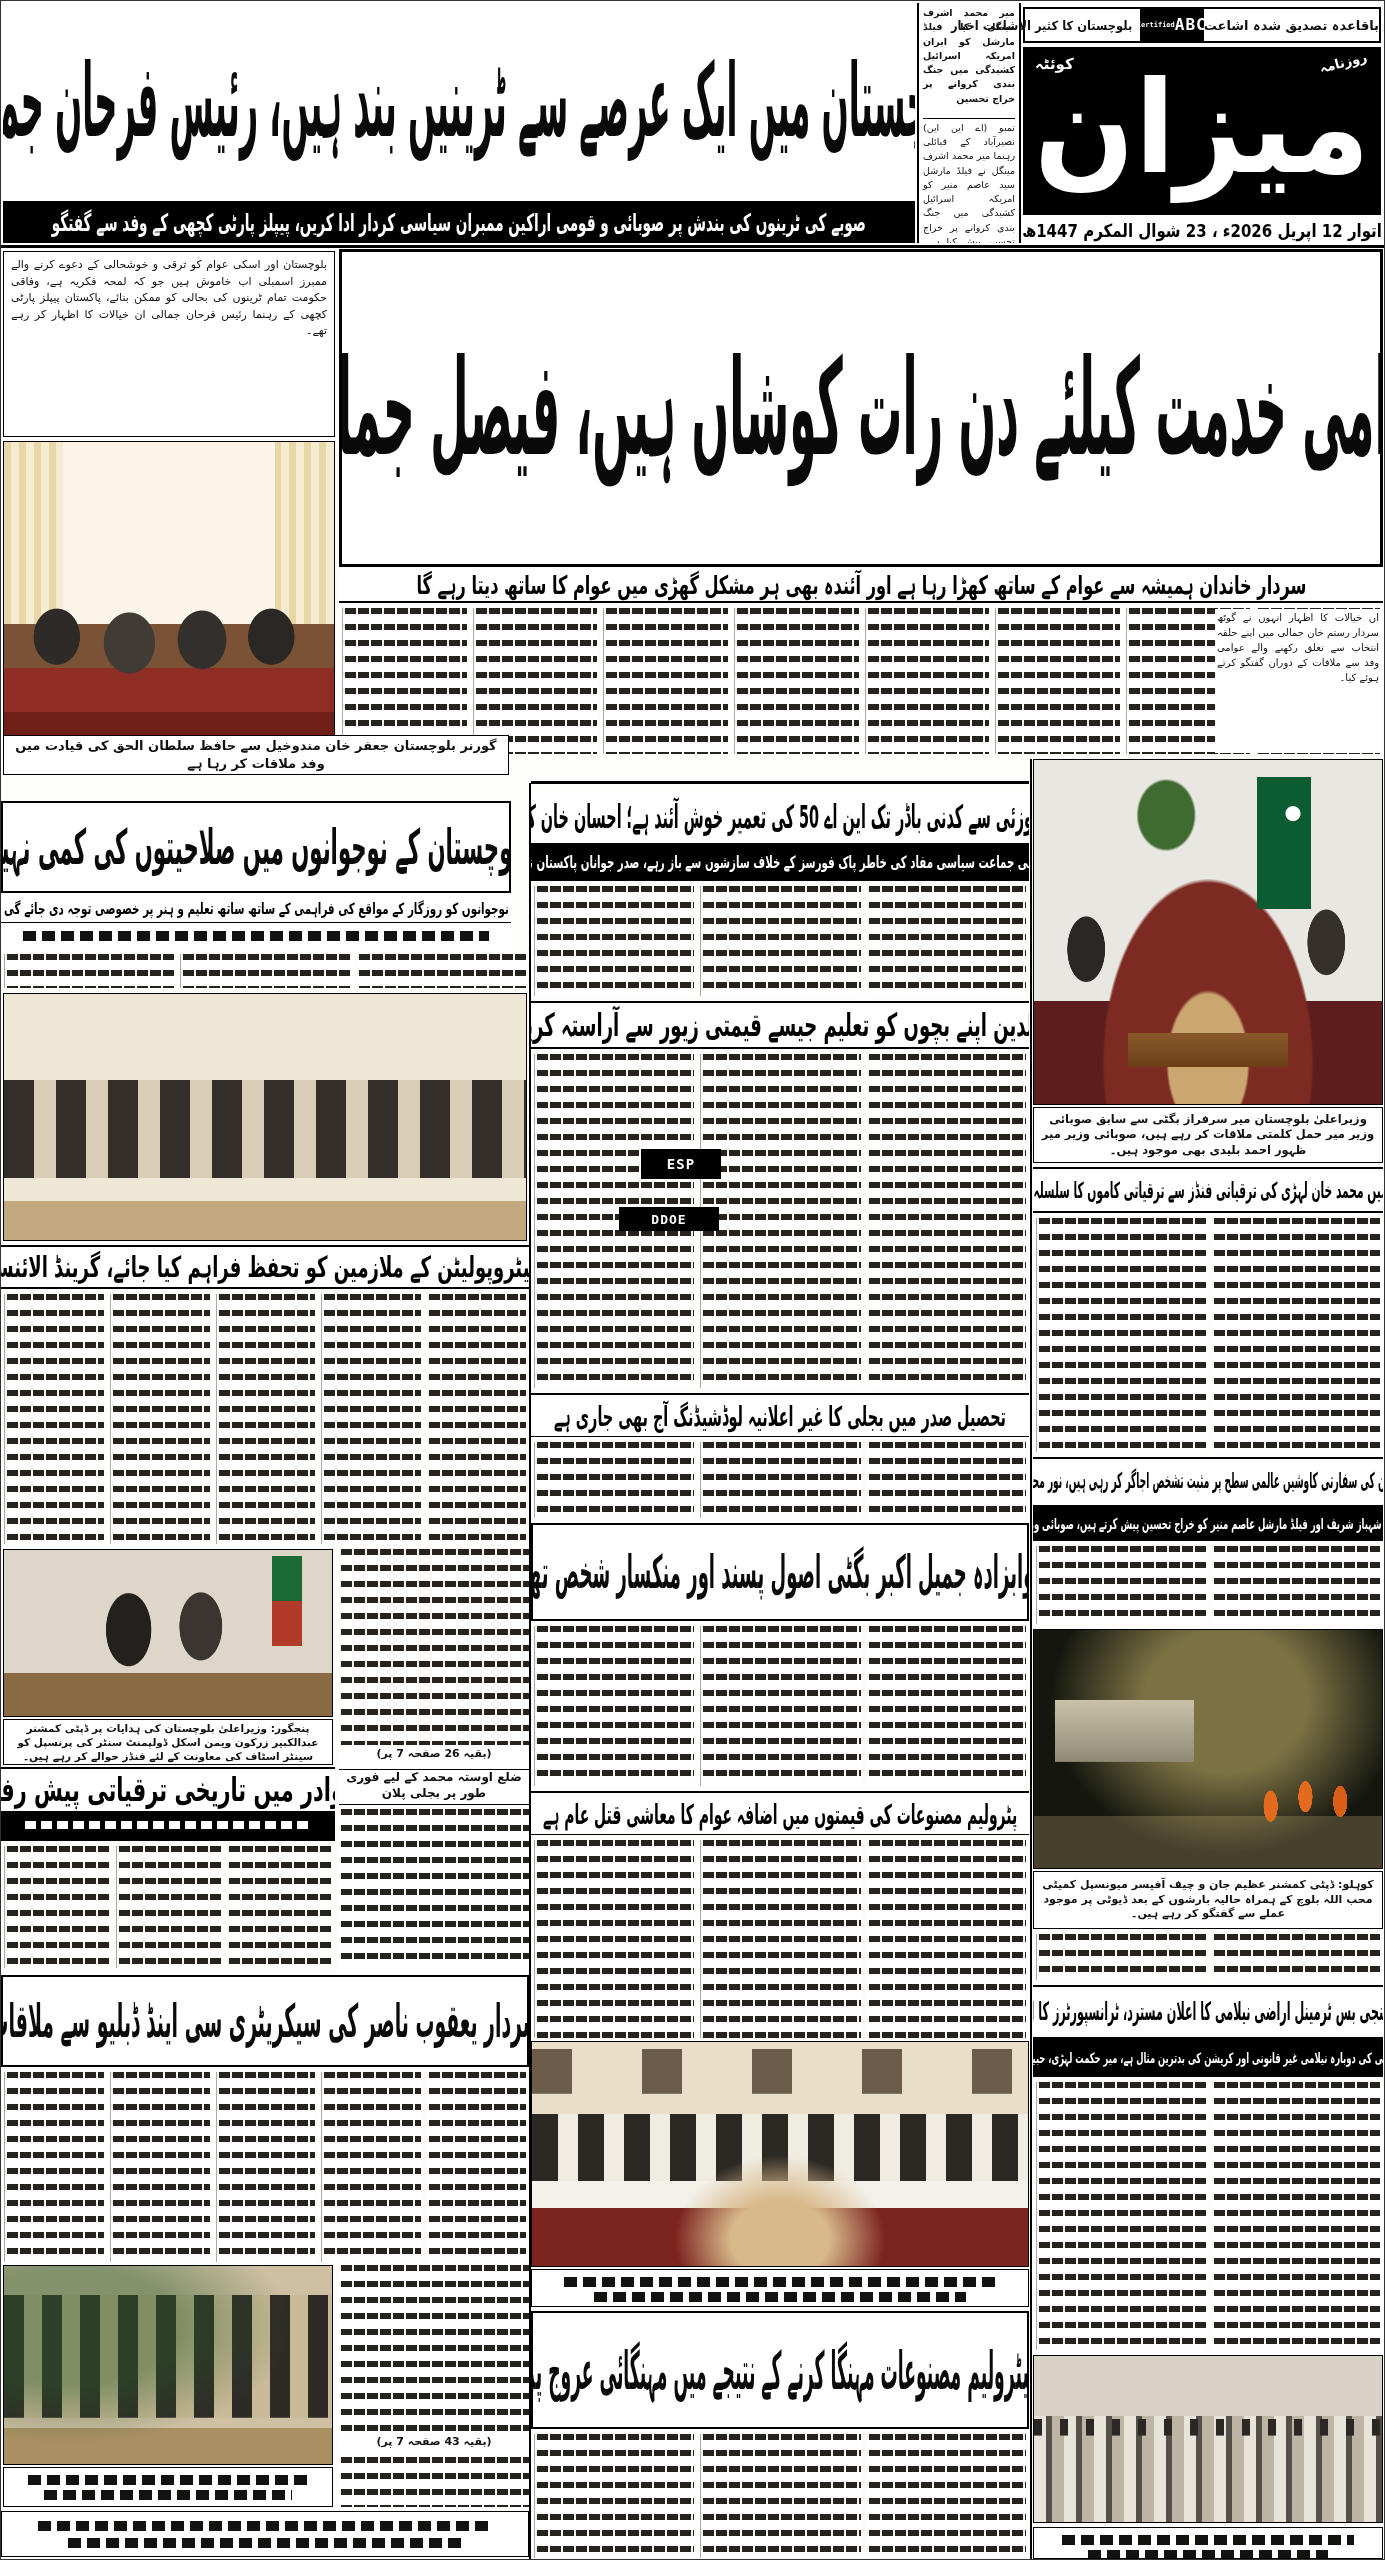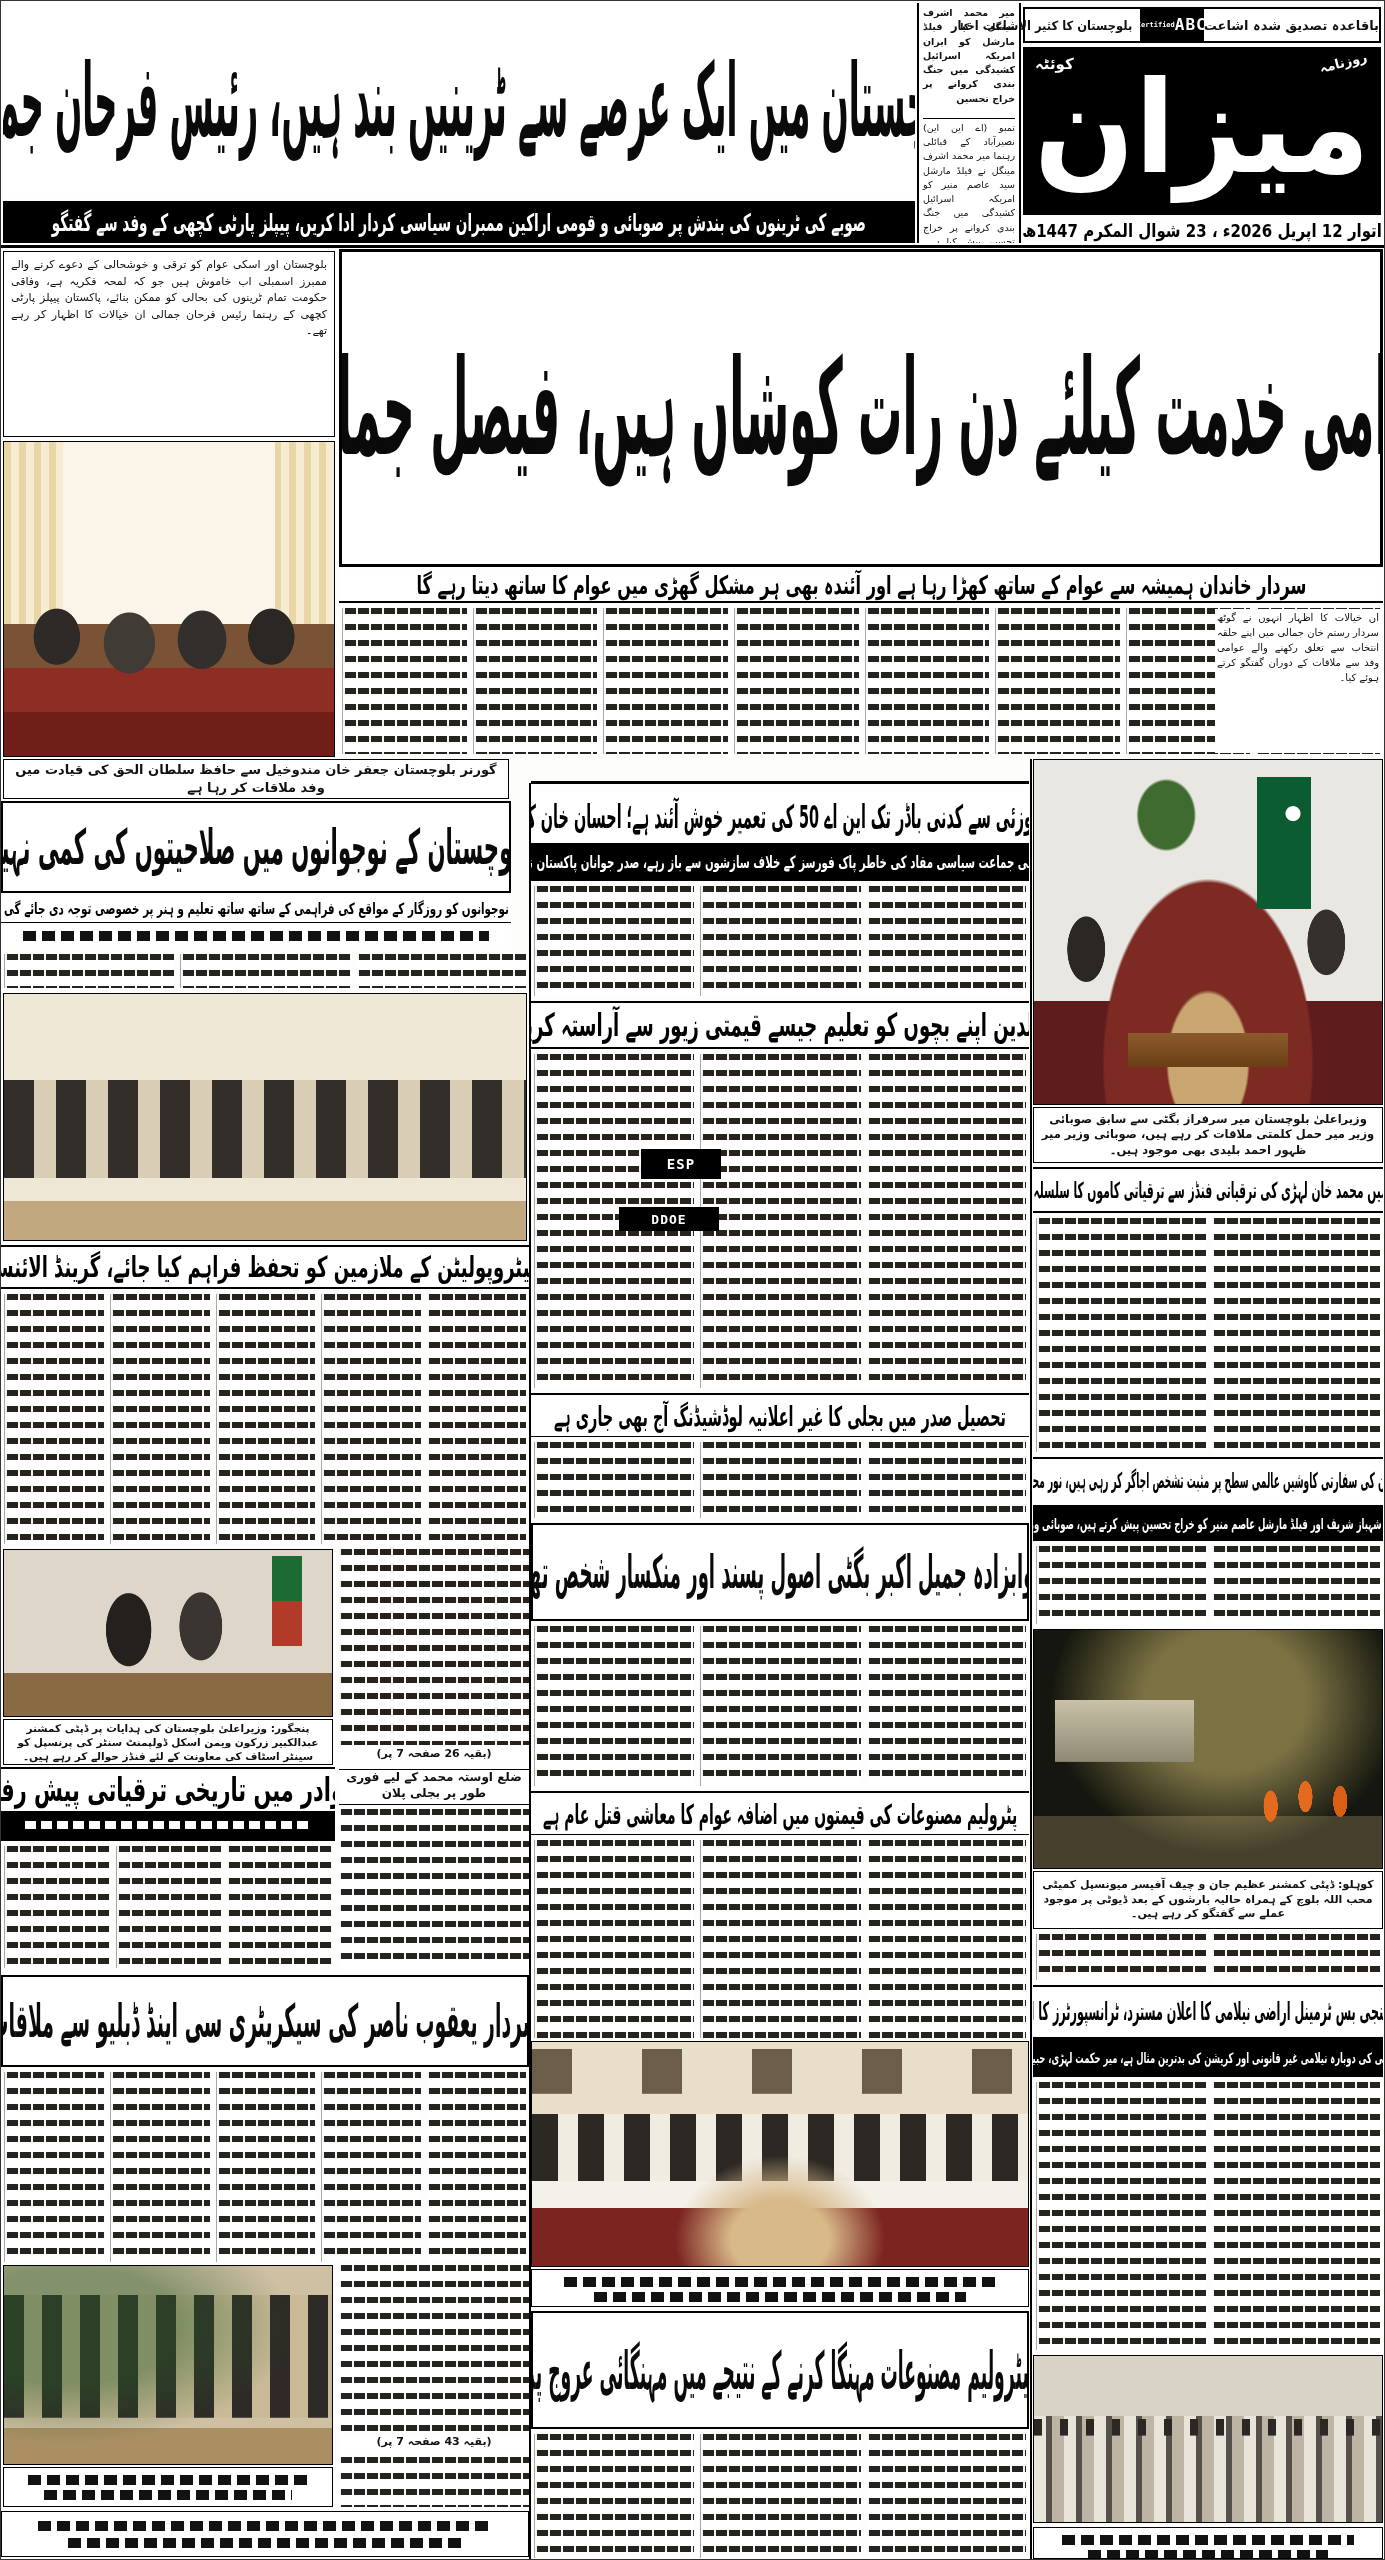--- a/index.html
+++ b/index.html
@@ -100,21 +100,21 @@
      background-color:#f6eedb;
      background-image:
        radial-gradient(ellipse 38px 46px at 16% 62%,#2e2a28 0 60%,transparent 62%),
        radial-gradient(ellipse 42px 50px at 38% 64%,#413b36 0 60%,transparent 62%),
        radial-gradient(ellipse 40px 48px at 60% 63%,#332f2c 0 60%,transparent 62%),
        radial-gradient(ellipse 38px 46px at 81% 62%,#2b2724 0 60%,transparent 62%),
        linear-gradient(180deg,rgba(0,0,0,0) 0 72%,#8d2d24 72% 86%,#6f1f18 86% 100%),
        linear-gradient(180deg,rgba(0,0,0,0) 0 58%,#7a5236 58% 72%,rgba(0,0,0,0) 72%),
        linear-gradient(90deg,rgba(0,0,0,0) 0 18%,#faf5e8 18% 82%,rgba(0,0,0,0) 82%),
        repeating-linear-gradient(90deg,#e9d6a6 0 7px,#f6ecd2 7px 15px);"></div>
-  <div class="abs cap" style="left:2px;top:758px;width:506px;height:40px;font-size:13px;">
+  <div class="abs cap" style="left:2px;top:734px;width:506px;height:40px;font-size:13px;">
     <span>گورنر بلوچستان جعفر خان مندوخیل سے حافظ سلطان الحق کی قیادت میں وفد ملاقات کر رہا ہے</span>
   </div>
 
   <div class="abs hl bx" style="left:0;top:800px;width:510px;height:92px;">
     <span style="font-size:25px;transform:scale(.85,1.95);">بلوچستان کے نوجوانوں میں صلاحیتوں کی کمی نہیں</span>
   </div>
   <div class="abs sub" style="left:0;top:894px;width:510px;height:28px;border-bottom:1px solid #000;">
     <span style="font-size:11.5px;transform:scale(.9,1.35);">نوجوانوں کو روزگار کے مواقع کی فراہمی کے ساتھ ساتھ تعلیم و ہنر پر خصوصی توجہ دی جائے گی</span>
   </div>
   <div class="abs" style="left:0;top:924px;width:510px;height:26px;background:#fff;">

